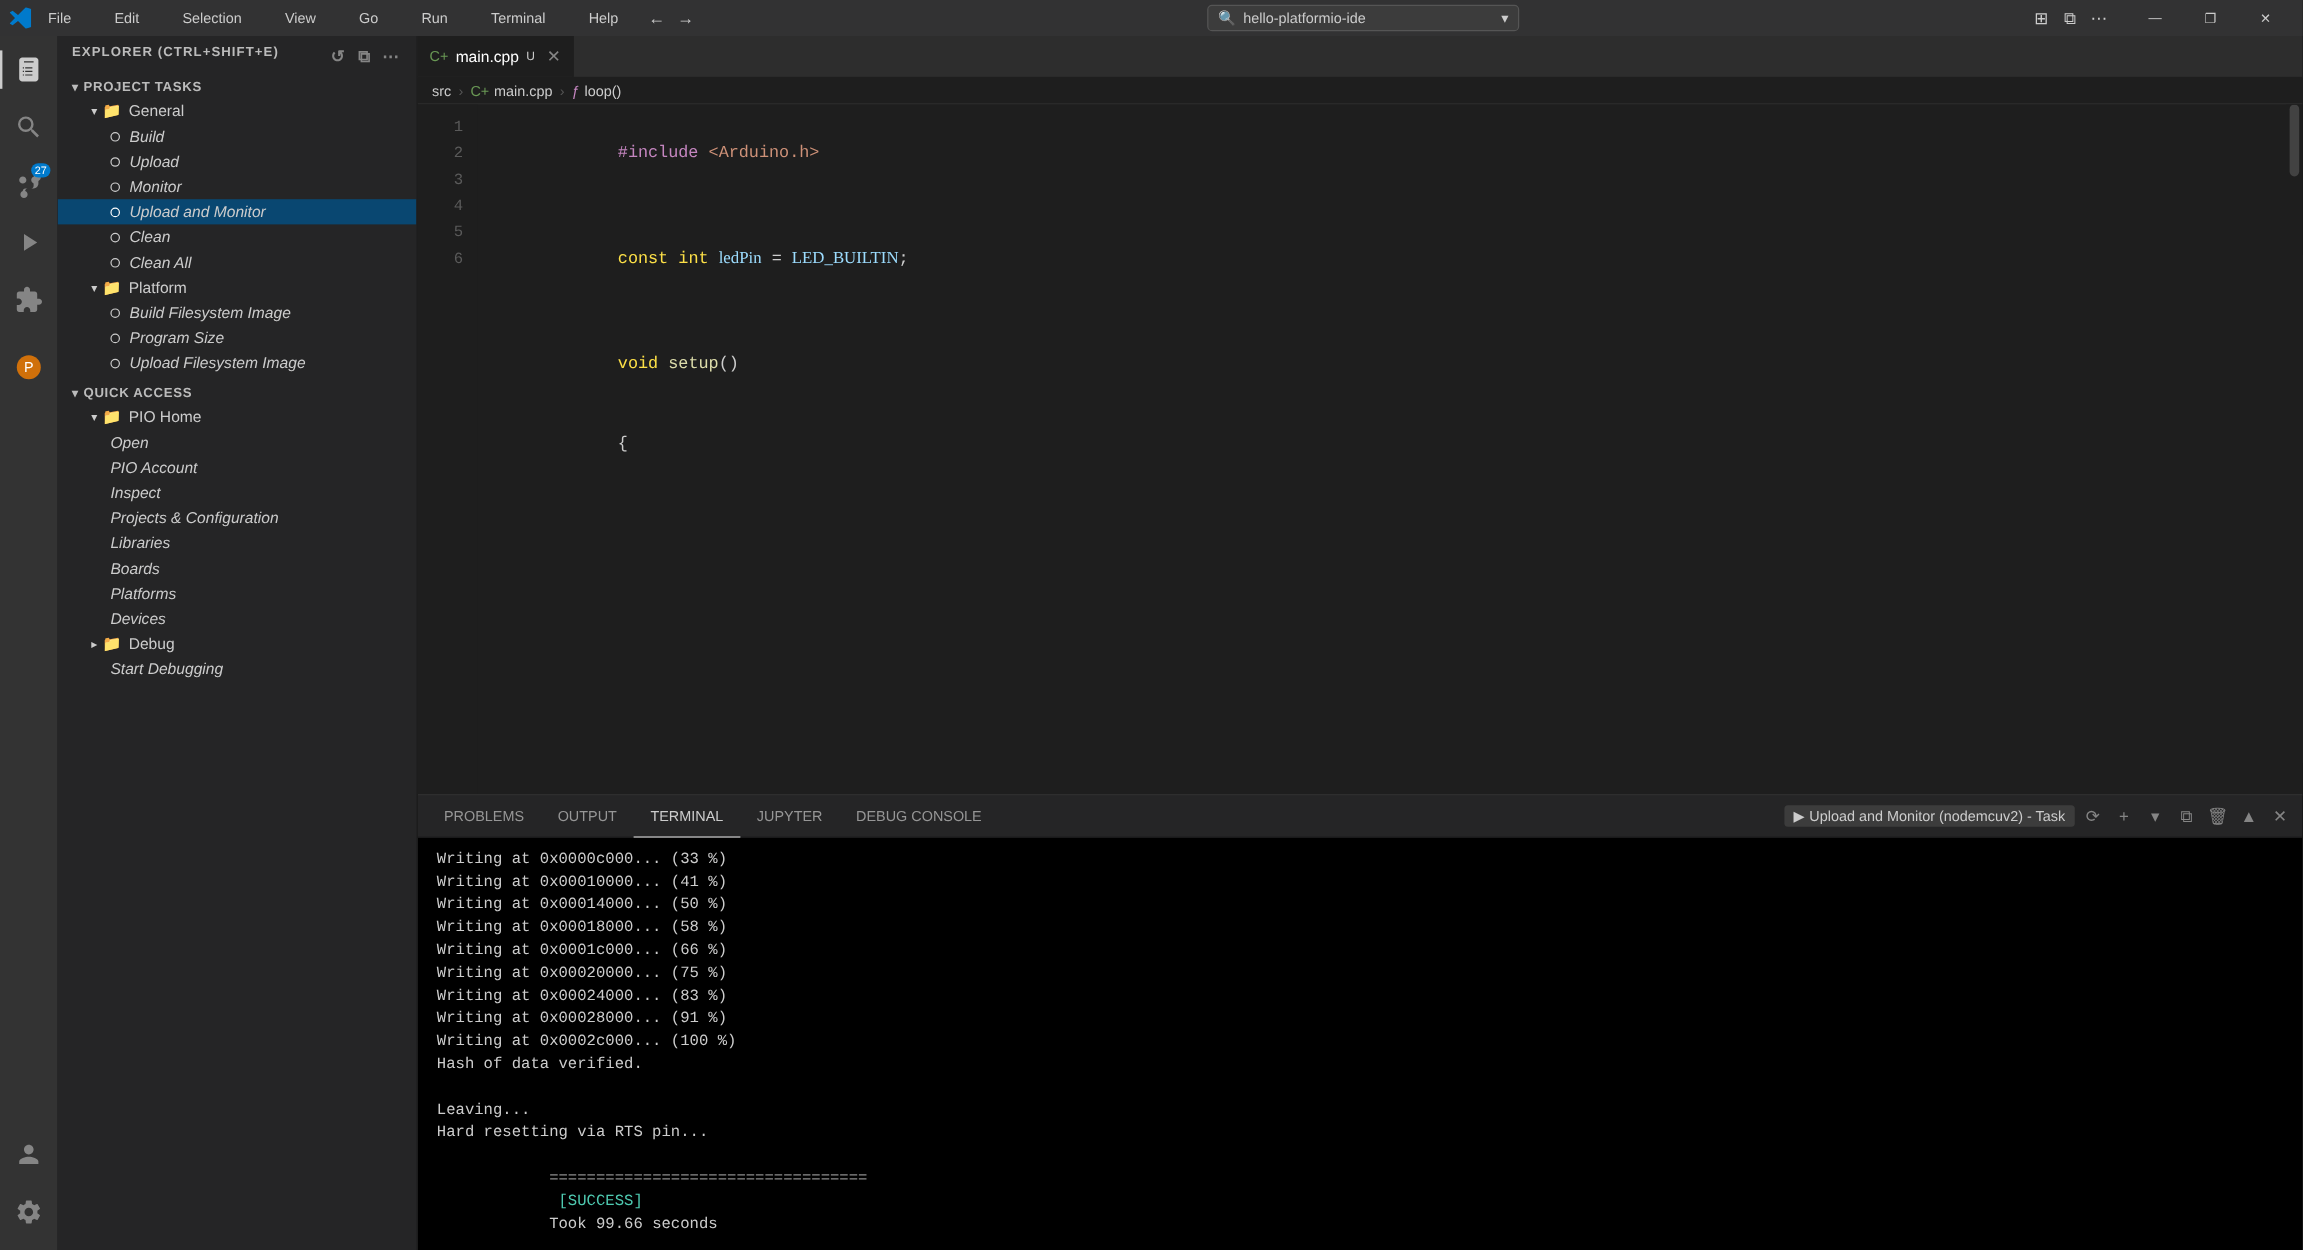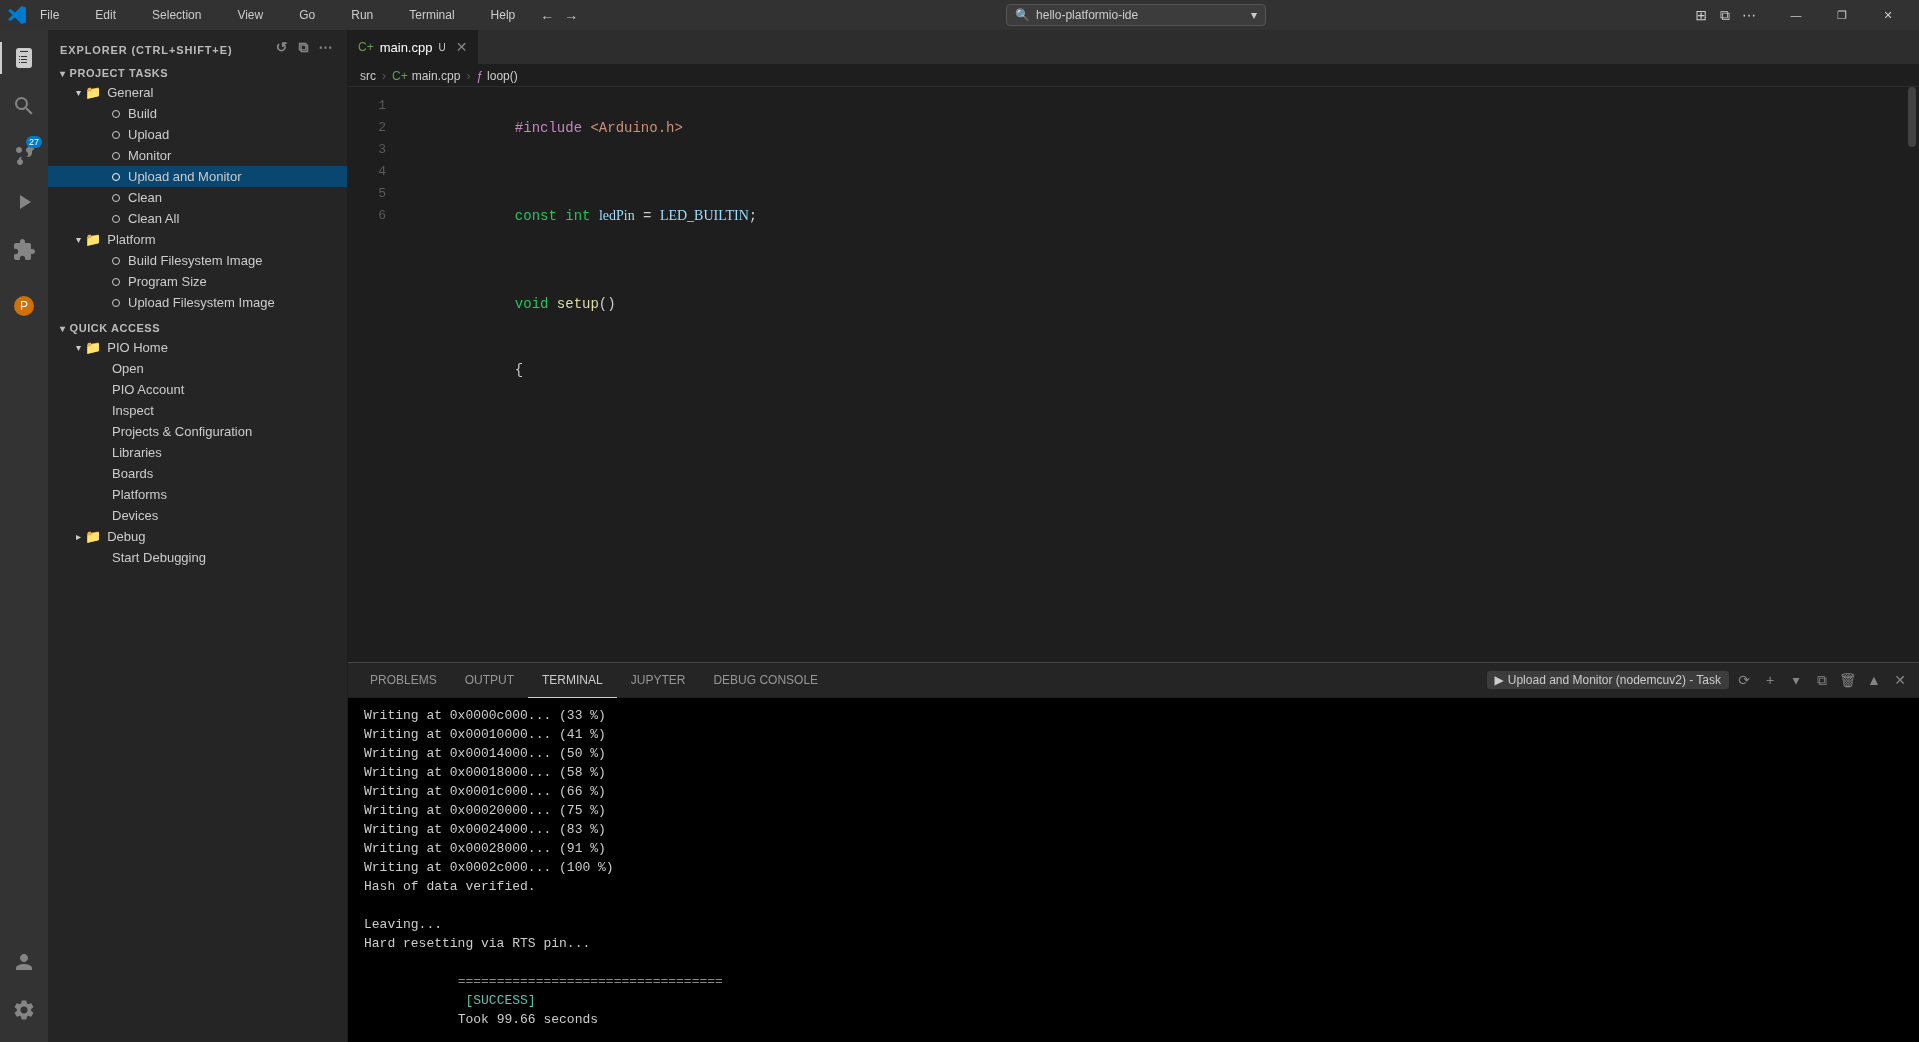--- a/index.html
+++ b/index.html
@@ -149,21 +149,21 @@
       width: 300px;
       background: #252526;
       display: flex;
       flex-direction: column;
       flex-shrink: 0;
       overflow-y: auto;
       border-right: 1px solid #1e1e1e;
     }
     .sidebar-header {
       display: flex;
-      align-items: flex-end;
+      align-items: flex-start;
       justify-content: space-between;
       padding: 8px 12px;
       color: #bbbbbb;
       font-size: 11px;
       font-weight: 600;
       letter-spacing: 0.08em;
       text-transform: uppercase;
     }
     .sidebar-header-actions {
       display: flex; gap: 4px;
@@ -214,21 +214,21 @@
     }
     .folder-icon {
       color: #dcb67a;
       margin-right: 6px;
       font-size: 13px;
     }
 
     
     .indent-1 { padding-left: 12px; }
     .indent-2 { padding-left: 28px; }
-    .indent-3 { padding-left: 64px; }
+    .indent-3 { padding-left: 44px; font-style: italic; }
 
     
     .editor-area {
       flex: 1;
       display: flex;
       flex-direction: column;
       overflow: hidden;
     }
 
     
@@ -310,21 +310,21 @@
       border-right: none;
     }
     .code-lines {
       flex: 1;
       padding: 8px 0 8px 16px;
       line-height: 22px;
       font-size: 14px;
       overflow: hidden;
     }
     .code-line { white-space: pre; line-height: 22px; }
-    .kw { color: #22c55e; }
+    .kw { color: #fde047; }
     .str { color: #ce9178; }
     .fn { color: #dcdcaa; }
     .inc { color: #c586c0; }
     .var { color: #9cdcfe; font-family: Liberation Serif, serif; }
     .op { color: #cccccc; }
 
     
     .editor-scrollbar {
       width: 14px;
       background: #1e1e1e;

